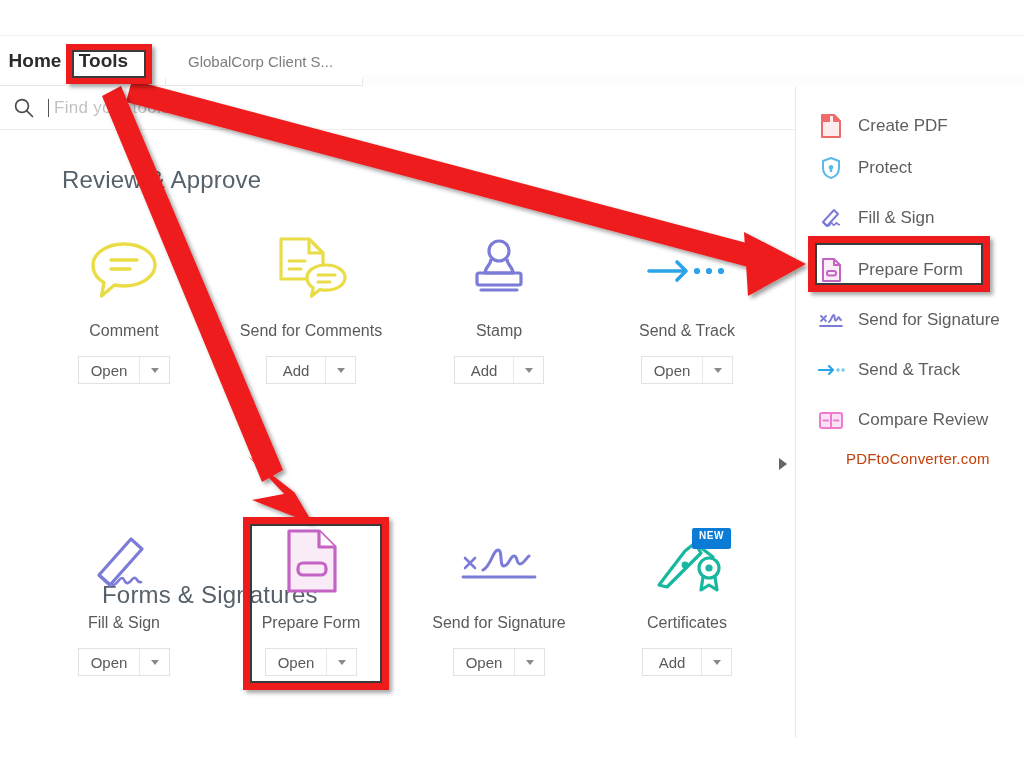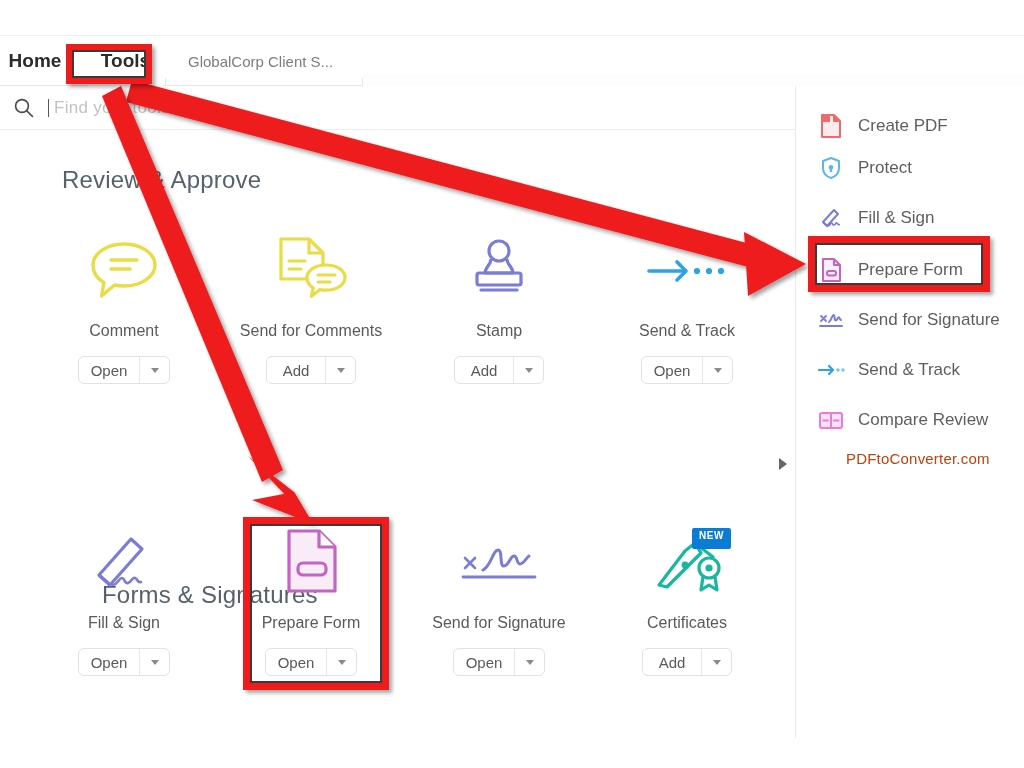--- a/index.html
+++ b/index.html
@@ -34,21 +34,21 @@
   .tab {
     position: absolute;
     top: 0; height: 50px;
     display: flex; align-items: center; justify-content: center;
     font-size: 19px;
     color: #4a4a4a;
     white-space: nowrap;
   }
   .tab-home { left: 4px; width: 62px; font-weight: bold; color: #2b2b2b; text-align: right; }
   .tab-tools {
-    left: 88px; width: 75px;
+    left: 66px; width: 75px;
     font-weight: bold; color: #2b2b2b;
     background: #ffffff;
   }
   .tab-doc {
     left: 170px; width: 188px;
     font-size: 15px; color: #7d7d7d;
     justify-content: flex-start; padding-left: 18px;
   }
   .tab-divider-left {
     position: absolute; left: 165px; top: 42px;
@@ -104,21 +104,21 @@
     height: 86px; display: flex; align-items: center; justify-content: center;
   }
   .tile .tile-label {
     font-size: 16px; color: #5a5a5a; text-align: center;
     white-space: nowrap; margin-top: 8px;
   }
   .tile .btn-group {
     margin-top: 16px;
     display: flex; align-items: stretch;
     border: 1px solid #e2e2e2; background: #fff;
-    border-radius: 6px; height: 28px;
+    border-radius: 0; height: 28px;
   }
   .tile .btn-main {
     min-width: 58px; padding: 0 12px;
     display: flex; align-items: center; justify-content: center;
     font-size: 15px; color: #5a5a5a;
   }
   .tile .btn-caret {
     width: 30px;
     border-left: 1px solid #e8e8e8;
     display: flex; align-items: center; justify-content: center;

